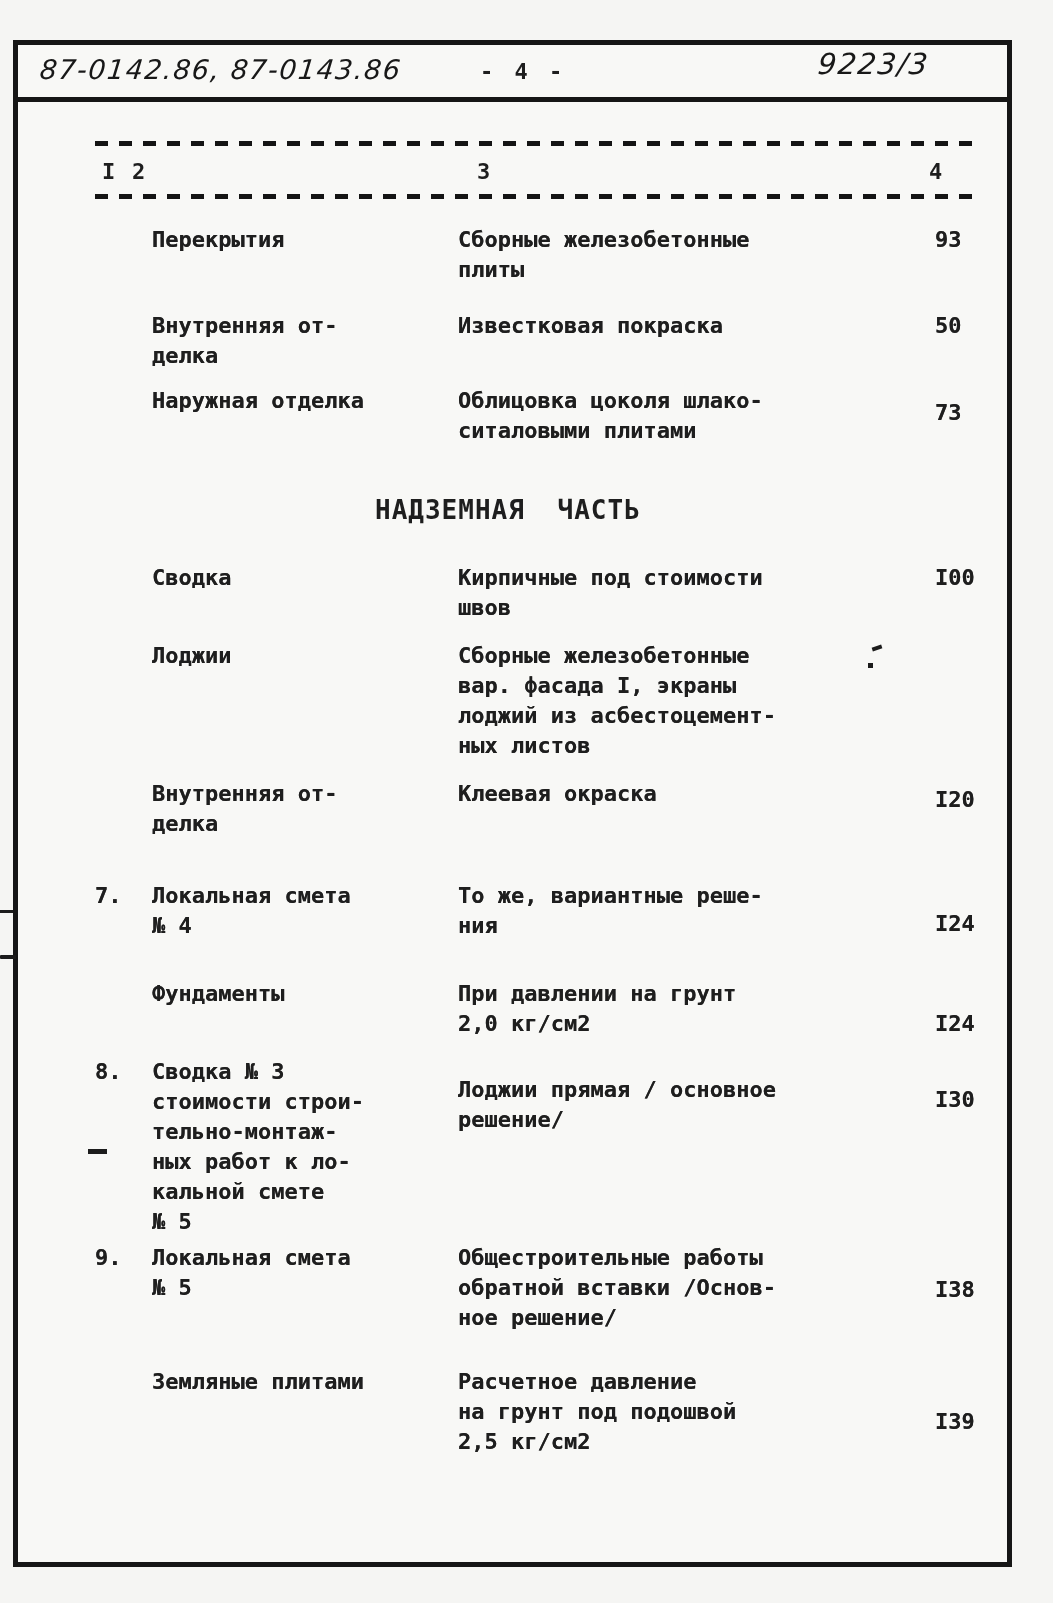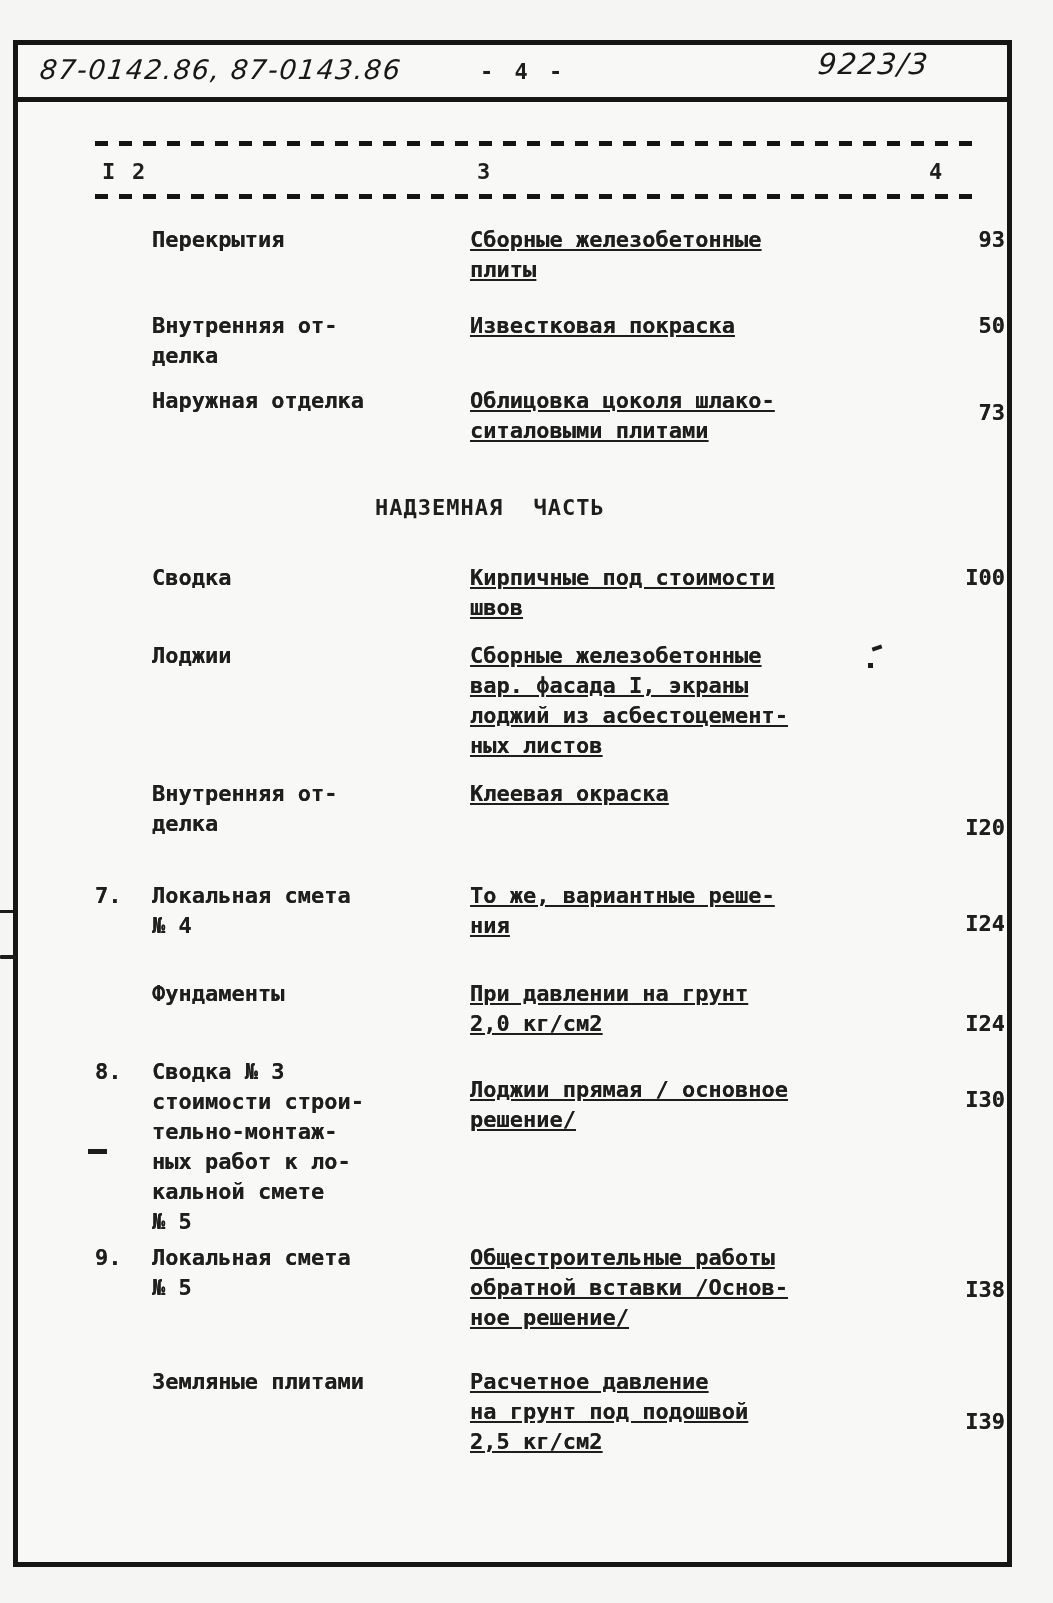--- a/index.html
+++ b/index.html
@@ -54,41 +54,41 @@
     font-size:22px;font-weight:700;
   }
   .cn1{left:84px;}
   .cn2{left:114px;}
   .cn3{left:459px;}
   .cn4{left:911px;}
 
   
   .section-heading{
     position:absolute;left:357px;top:450px;
-    font-size:22px;font-weight:700;
+    font-size:26px;font-weight:700;
     word-spacing:16px;letter-spacing:1px;
     white-space:nowrap;
   }
 
   
   .row{position:absolute;left:0;width:989px;}
   .cell{
     position:absolute;top:0;
     font-size:22px;font-weight:700;line-height:30px;
     white-space:pre-line;
     text-shadow:0 0 0.5px rgba(25,25,25,0.75);
   }
   .c-num{left:77px;width:55px;}
   .c-name{left:134px;width:315px;}
-  .c-desc{left:452px;width:400px;text-decoration:underline;}
-  .c-pg{left:917px;width:70px;text-align:right;}
+  .c-desc{left:440px;width:400px;}
+  .c-pg{left:917px;width:70px;}
 
   
   .r2  .c-pg{top:12px;}
-  .r5  .c-pg{top:6px;margin-top:28px;}
+  .r5  .c-pg{top:6px;}
   .r6  .c-pg{top:28px;}
   .r7  .c-pg{top:30px;}
   .r8  .c-pg{top:28px;}
   .r8  .c-desc{top:18px;}
   .r9  .c-pg{top:32px;}
   .r10 .c-pg{top:40px;}
 
   
   .artifact{position:absolute;background:#1c1c1c;}
   .a1{left:0;top:910px;width:13px;height:3px;}

